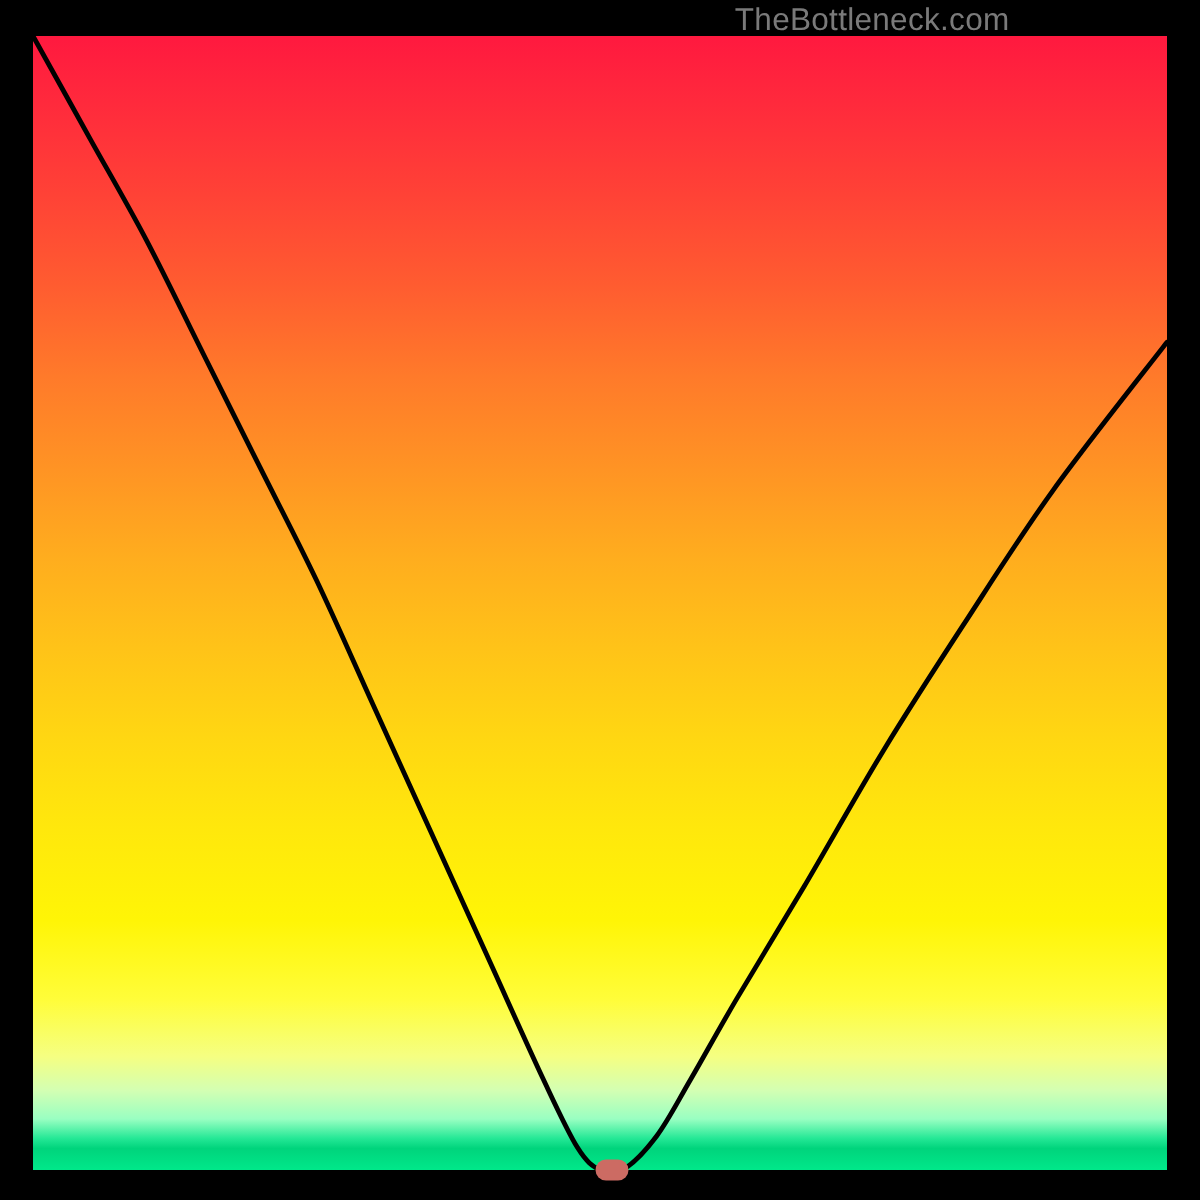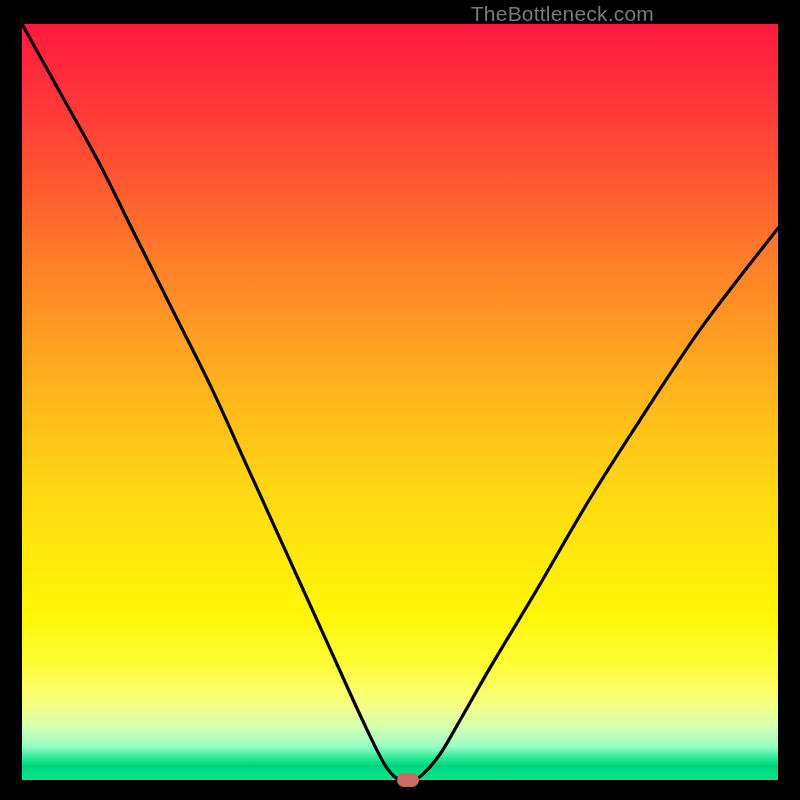--- a/index.html
+++ b/index.html
@@ -11,20 +11,21 @@
     font-family: Arial, Helvetica, sans-serif;
     overflow: hidden;
   }
   .frame {
     position: absolute;
     left: 0;
     top: 0;
     width: 660px;
     height: 800px;
     background: #000;
+    padding-left: 19px;
   }
   .plot {
     position: absolute;
     left: 22px;
     top: 24px;
     width: 756px;
     height: 756px;
     background: linear-gradient(
       to bottom,
       #ff193f 0%,

